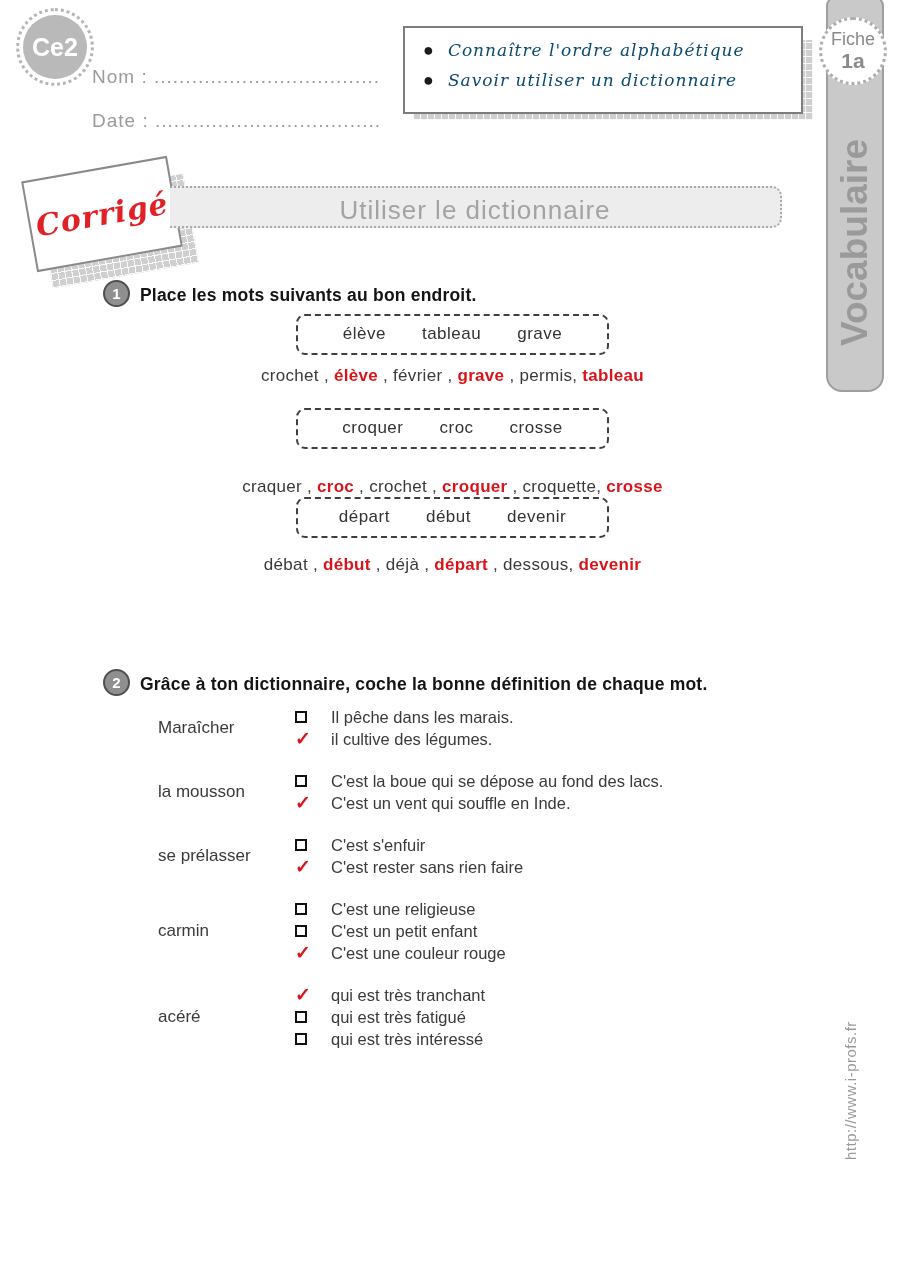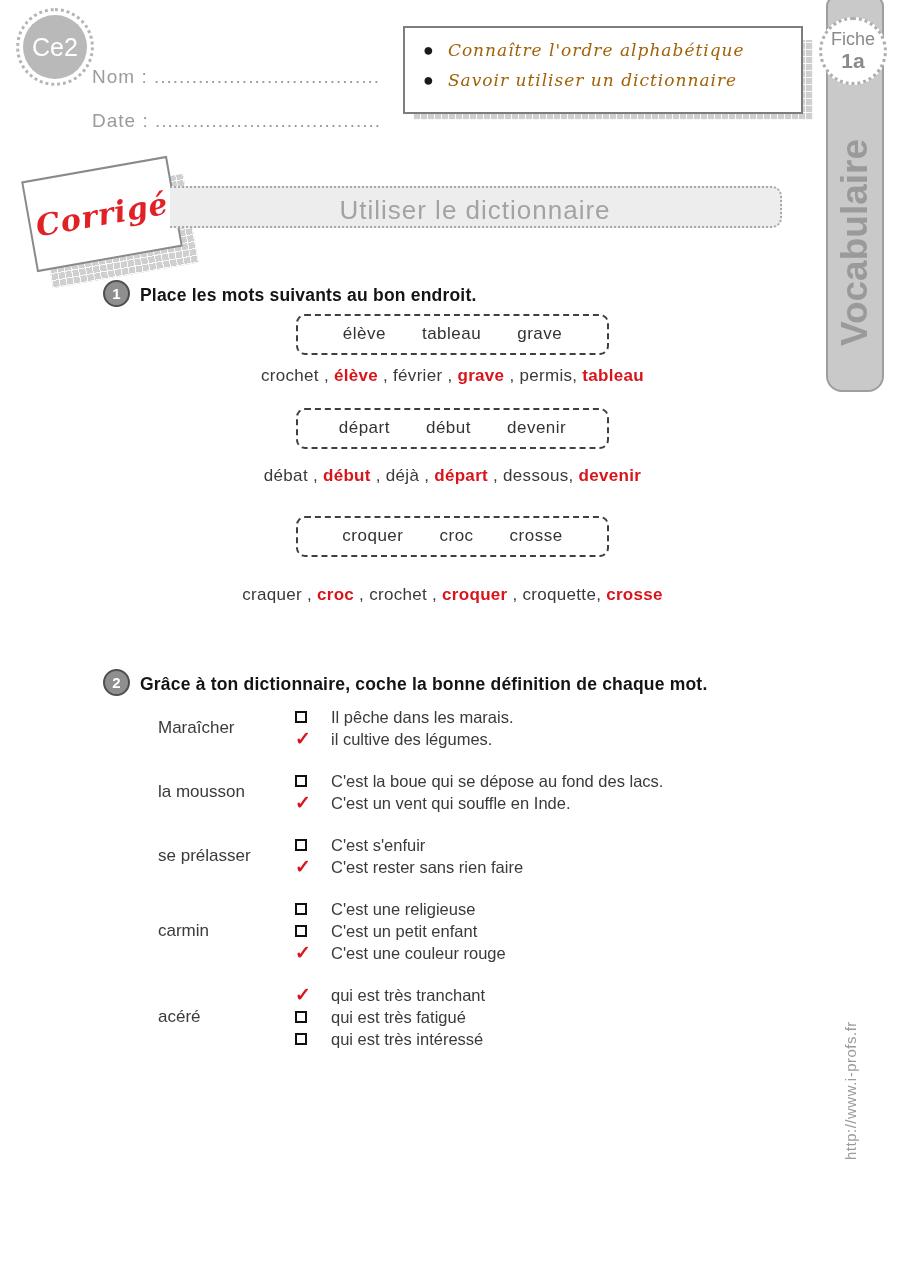--- a/index.html
+++ b/index.html
@@ -11,21 +11,21 @@
   }
 
   
   .ce2-badge {
     position:absolute; left:16px; top:8px; width:78px; height:78px;
     border:3px dotted #b5b5b5; border-radius:50%;
     display:flex; align-items:center; justify-content:center;
   }
   .ce2-inner {
     width:64px; height:64px; border-radius:50%; background:#b9b9b9;
-    color:#fff; font-weight:normal; font-size:25px;
+    color:#fff; font-weight:bold; font-size:25px;
     display:flex; align-items:center; justify-content:center;
   }
 
   
   .id-line { position:absolute; left:92px; font-size:19px; color:#9b9b9b; letter-spacing:1px; }
   #nom-line  { top:66px; }
   #date-line { top:110px; }
 
   
   .hatch {
@@ -37,21 +37,21 @@
   #note-shadow { position:absolute; left:413px; top:40px; width:400px; height:80px; }
   #objectives-note {
     position:absolute; left:403px; top:26px; width:400px; height:88px;
     background:#fff; border:2px solid #7d7d7d;
     padding:12px 10px 0 18px;
   }
   .objective-row { display:flex; align-items:center; margin-bottom:10px; }
   .objective-bullet { color:#1a1a1a; font-size:18px; margin-right:14px; line-height:1; }
   .objective-text {
     font-family:"DejaVu Serif", serif; font-style:italic;
-    font-size:17px; color:#a16207; letter-spacing:1px;
+    font-size:17px; color:#0c4a6e; letter-spacing:1px;
   }
   #note-fold {
     position:absolute; left:740px; top:96px; width:0; height:0;
     border-left:30px solid transparent; border-bottom:16px solid #c4c4c4;
     transform:rotate(-8deg);
   }
 
   
   #sidebar-tab {
     position:absolute; left:826px; top:-4px; width:58px; height:396px;
@@ -203,37 +203,37 @@
   <div id="ex1-groups">
   <div class="ex1-group g1">
     <div class="dashed-box">
           <span>élève</span>
           <span>tableau</span>
           <span>grave</span>
         </div>
     <div class="answer-line"><span class="">crochet , </span><span class="red">élève</span><span class=""> , février , </span><span class="red">grave</span><span class=""> , permis, </span><span class="red">tableau</span></div>
   </div>
 
+  <div class="ex1-group g3">
+    <div class="dashed-box">
+          <span>croquer</span>
+          <span>croc</span>
+          <span>crosse</span>
+        </div>
+    <div class="answer-line"><span class="">craquer , </span><span class="red">croc</span><span class=""> , crochet , </span><span class="red">croquer</span><span class=""> , croquette, </span><span class="red">crosse</span></div>
+  </div>
+
   <div class="ex1-group g2">
     <div class="dashed-box">
           <span>départ</span>
           <span>début</span>
           <span>devenir</span>
         </div>
     <div class="answer-line"><span class="">débat , </span><span class="red">début</span><span class=""> , déjà , </span><span class="red">départ</span><span class=""> , dessous, </span><span class="red">devenir</span></div>
   </div>
-
-  <div class="ex1-group g3">
-    <div class="dashed-box">
-          <span>croquer</span>
-          <span>croc</span>
-          <span>crosse</span>
-        </div>
-    <div class="answer-line"><span class="">craquer , </span><span class="red">croc</span><span class=""> , crochet , </span><span class="red">croquer</span><span class=""> , croquette, </span><span class="red">crosse</span></div>
-  </div>
 </div>
 
   <div class="ex-num" id="ex2-num">2</div>
   <div class="ex-instruction" id="ex2-instruction">Grâce à ton dictionnaire, coche la bonne définition de chaque mot.</div>
   <div id="ex2-items">
   <div class="ex2-item">
     <div class="ex2-word">Maraîcher</div>
     <div class="ex2-options">
           <div class="opt-row">
             <span class="opt-mark">

